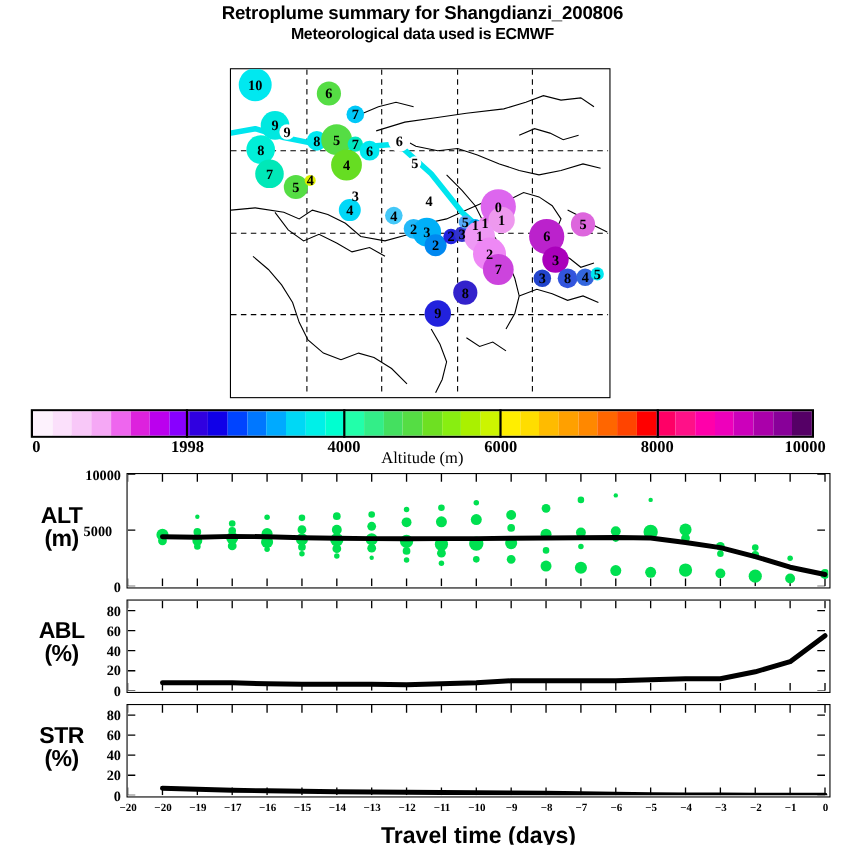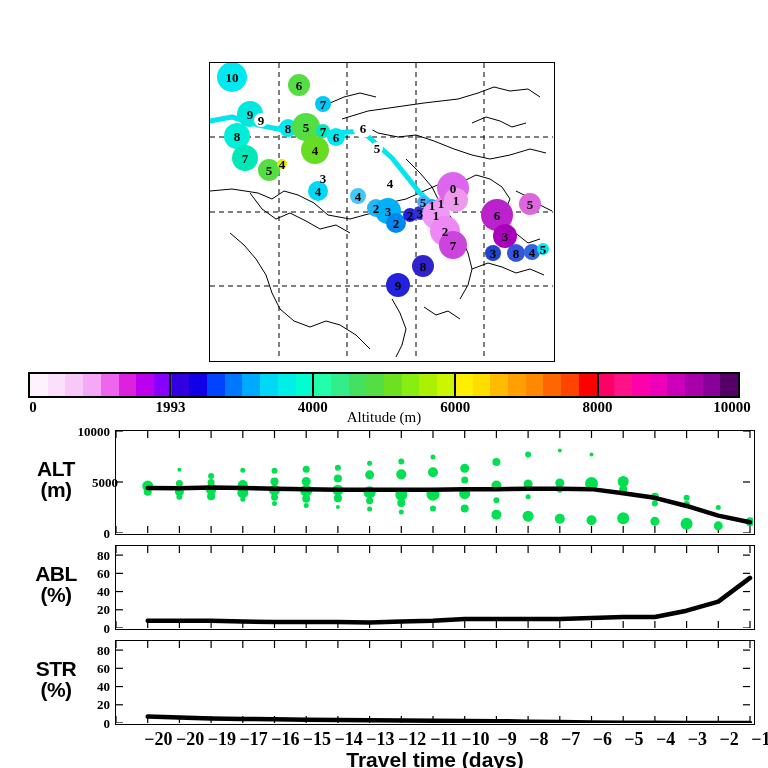--- a/index.html
+++ b/index.html
@@ -32,28 +32,30 @@
   .panel{position:absolute;left:115px;border:1.5px solid #000;box-sizing:border-box;
          background:#fff;overflow:hidden;}
   #alt-panel{top:430px;width:640px;height:105px;}
   #abl-panel{top:545px;width:640px;height:85px;}
   #str-panel{top:640px;width:640px;height:85px;}
   .rowlabel{position:absolute;text-align:center;font-size:21px;font-weight:bold;
             line-height:1.02;letter-spacing:-0.5px;}
   .ytick{position:absolute;font-family:"Liberation Serif",serif;font-weight:bold;
          font-size:13px;text-align:right;transform:translateY(-50%);}
   .xtick{position:absolute;font-family:"Liberation Serif",serif;font-weight:bold;
-         font-size:18px;transform:translateX(-50%);top:729px;margin-left:42px;}
+         font-size:10px;transform:translateX(-50%);top:729px;}
   #xaxis-title{left:115px;top:748px;width:640px;text-align:center;
                font-size:21px;font-weight:bold;}
 </style>
 </head>
 <body>
 
 <div class="abs" id="title-block">
+  <div id="main-title">Retroplume summary for Shangdianzi_200806</div>
+  <div id="met-line">Meteorological data used is ECMWF</div>
 </div>
 
 <div class="abs" id="map-panel">
   <svg id="map-svg" width="343" height="297">
     <g id="map-grid" stroke="#000" stroke-width="1" stroke-dasharray="5,4" fill="none">
         <line x1="69" y1="0" x2="69" y2="297"></line>
         <line x1="137" y1="0" x2="137" y2="297"></line>
         <line x1="206" y1="0" x2="206" y2="297"></line>
         <line x1="274" y1="0" x2="274" y2="297"></line>
         <line x1="0" y1="74" x2="343" y2="74"></line>
@@ -216,21 +218,21 @@
     <div style="background: rgb(85, 0, 102);"></div>
   </div>
 <div id="cbar-seps">
     <div class="cbar-sep abs" style="left: 169.4px;"></div>
     <div class="cbar-sep abs" style="left: 311.8px;"></div>
     <div class="cbar-sep abs" style="left: 454.2px;"></div>
     <div class="cbar-sep abs" style="left: 596.6px;"></div>
   </div>
 <div id="cbar-ticks">
     <div class="cbar-tick" style="left: 33px;">0</div>
-    <div class="cbar-tick" style="left: 170.4px;">1993</div>
+    <div class="cbar-tick" style="left: 170.4px;">1998</div>
     <div class="cbar-tick" style="left: 312.8px;">4000</div>
     <div class="cbar-tick" style="left: 455.2px;">6000</div>
     <div class="cbar-tick" style="left: 597.6px;">8000</div>
     <div class="cbar-tick" style="left: 732px;">10000</div>
   </div>
 <div class="abs" id="cbar-title">Altitude (m)</div>
 
 <div class="panel" id="alt-panel">
   <svg id="alt-svg" width="637" height="102">
       <line x1="0" y1="0" x2="0" y2="7" stroke="#000" stroke-width="1.2"></line>
@@ -482,21 +484,21 @@
       <div>ABL</div>
       <div>(%)</div>
     </div>
     <div class="rowlabel abs" style="left: 8px; width: 96px; top: 657.5px;">
       <div>STR</div>
       <div>(%)</div>
     </div>
   </div>
 <div id="panel-yticks">
     <div class="ytick abs" style="left: 60px; width: 50px; top: 533.5px;">0</div>
-    <div class="ytick abs" style="left: 68px; width: 50px; top: 482.5px; font-family: Liberation Serif, serif;">5000</div>
+    <div class="ytick abs" style="left: 52px; width: 50px; top: 482.5px; font-family: Liberation Serif, serif;">5000</div>
     <div class="ytick abs" style="left: 60px; width: 50px; top: 431.5px;">10000</div>
     <div class="ytick abs" style="left: 60px; width: 50px; top: 628.5px;">0</div>
     <div class="ytick abs" style="left: 60px; width: 50px; top: 610.278px;">20</div>
     <div class="ytick abs" style="left: 60px; width: 50px; top: 592.056px;">40</div>
     <div class="ytick abs" style="left: 60px; width: 50px; top: 573.833px;">60</div>
     <div class="ytick abs" style="left: 60px; width: 50px; top: 555.611px;">80</div>
     <div class="ytick abs" style="left: 60px; width: 50px; top: 723.5px;">0</div>
     <div class="ytick abs" style="left: 60px; width: 50px; top: 705.278px;">20</div>
     <div class="ytick abs" style="left: 60px; width: 50px; top: 687.056px;">40</div>
     <div class="ytick abs" style="left: 60px; width: 50px; top: 668.833px;">60</div>

